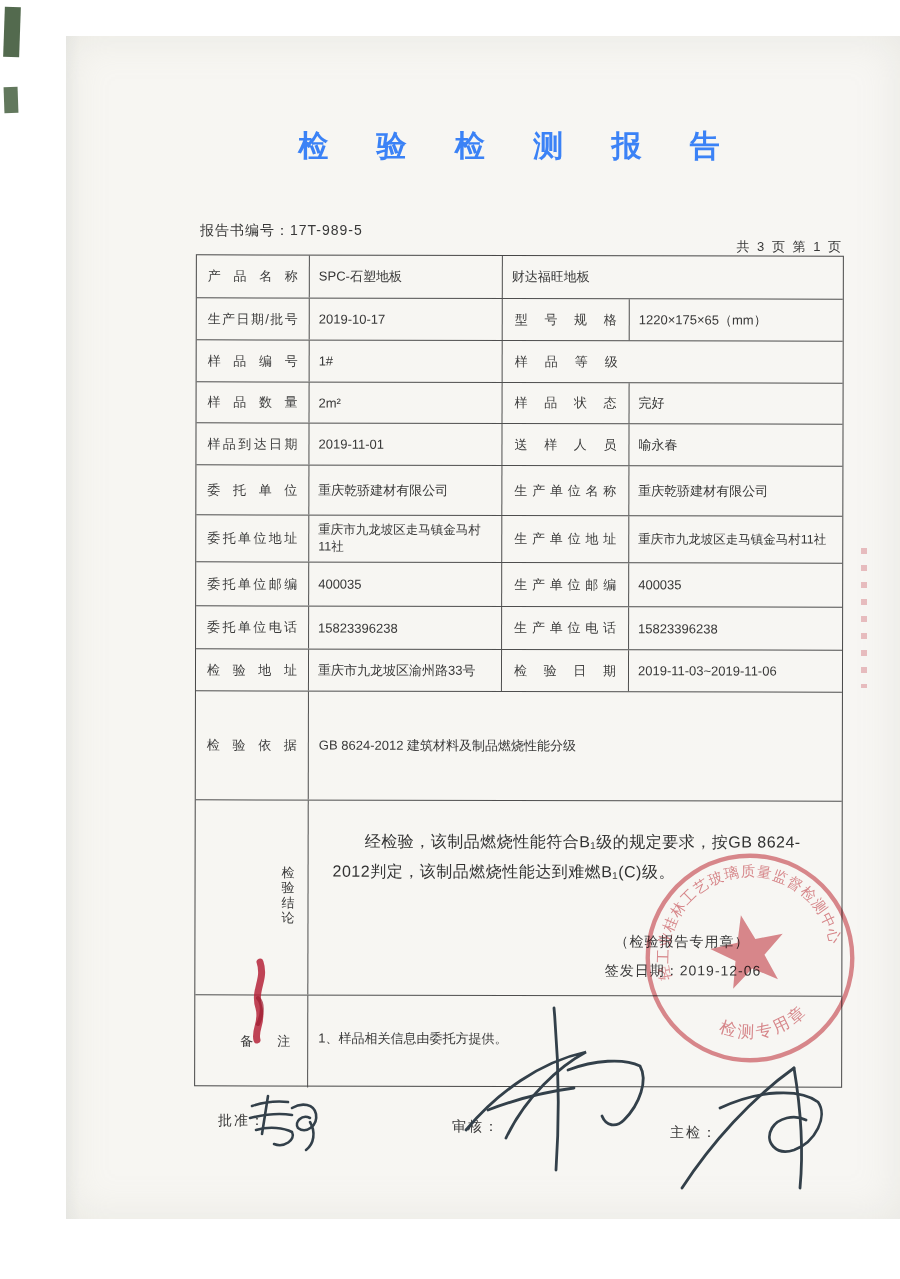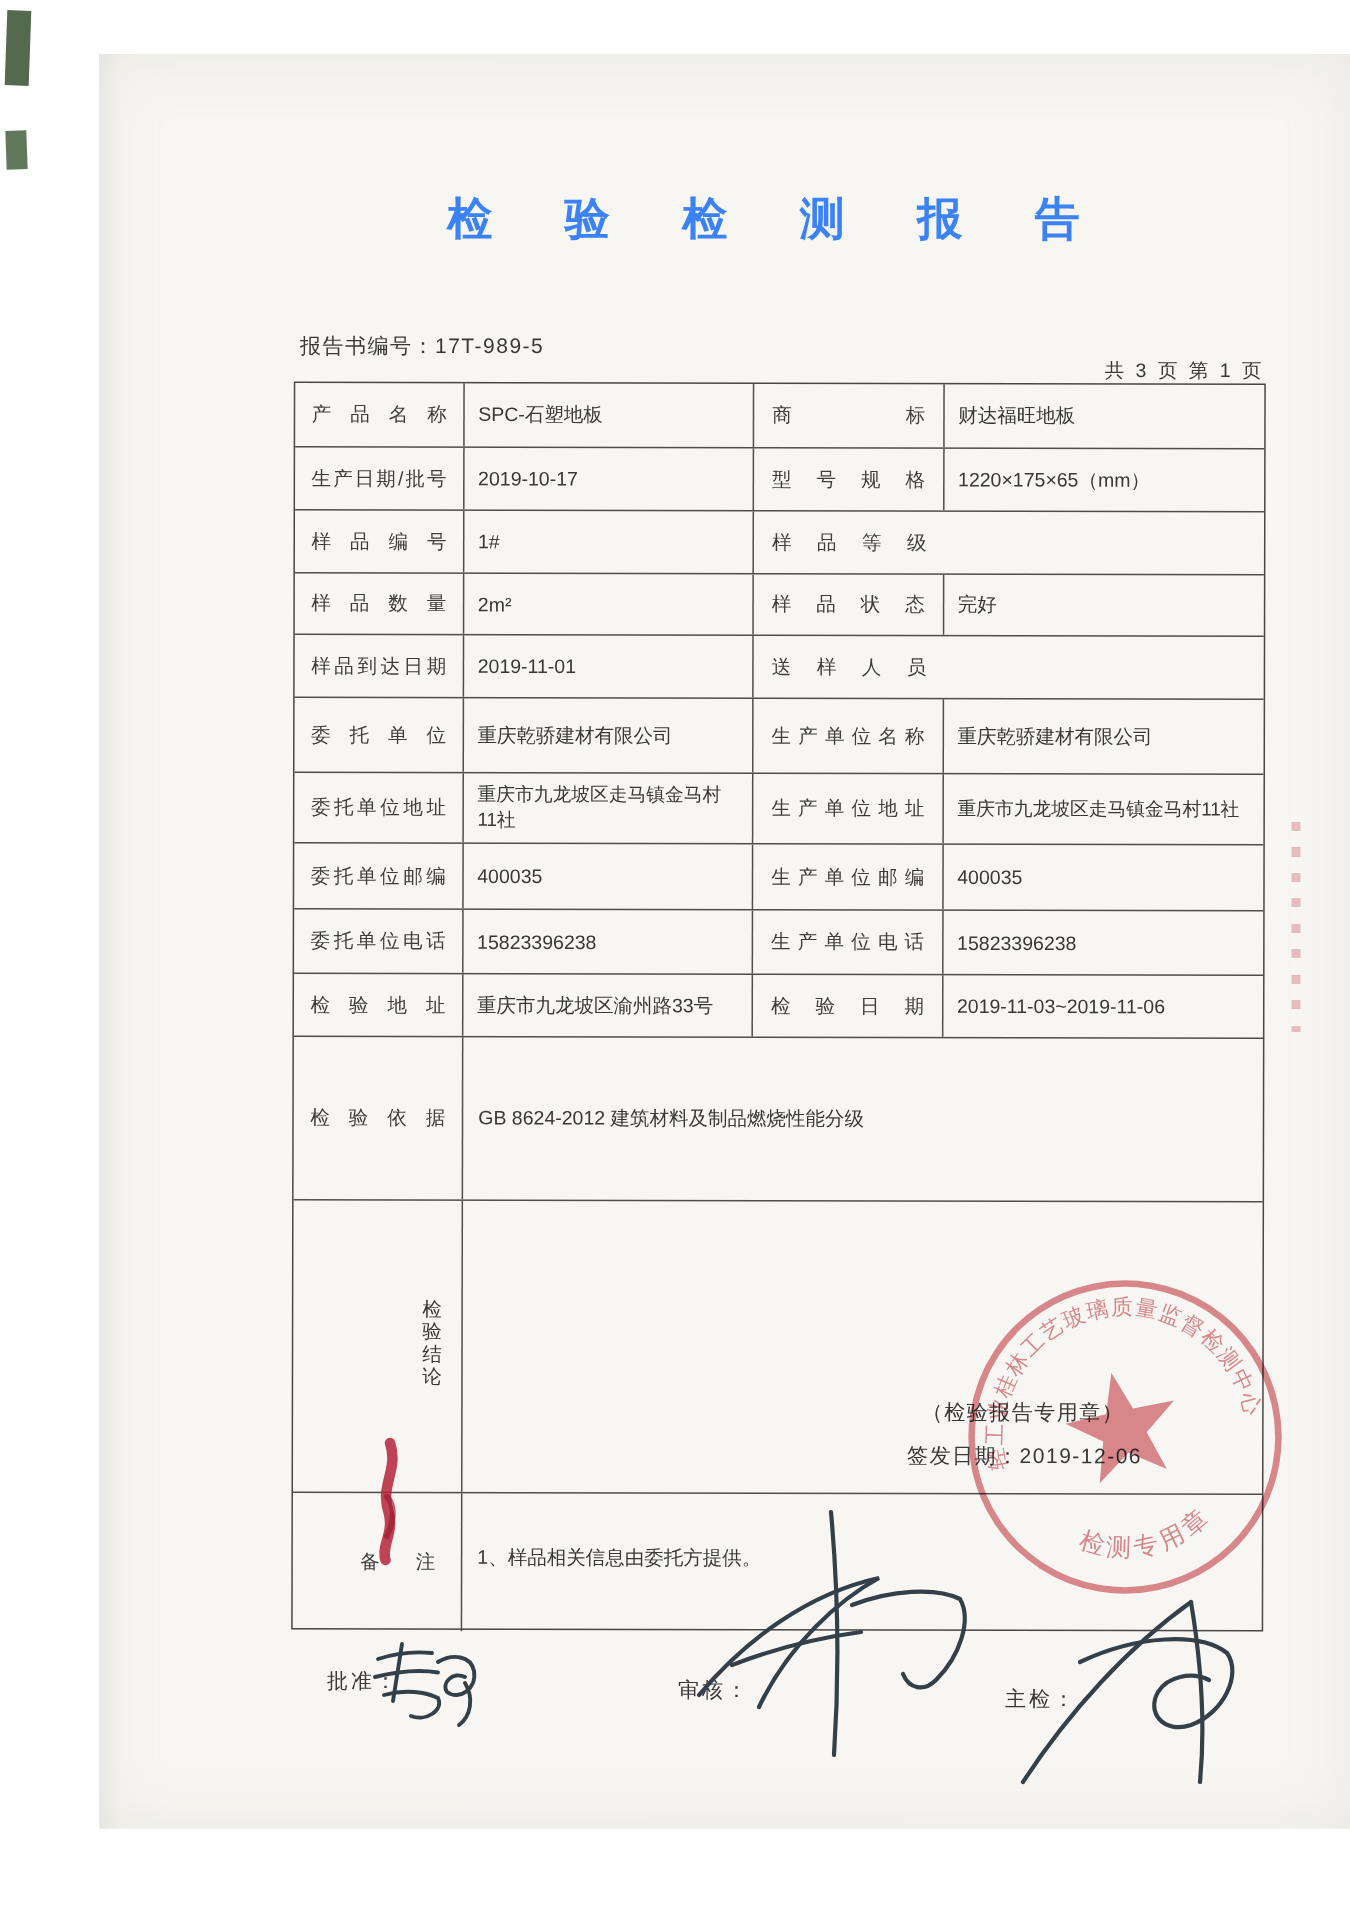--- a/index.html
+++ b/index.html
@@ -62,23 +62,20 @@
 
 <div class="pagination">共 3 页 第 1 页</div>
 
 <div class="tbl">
 
   <div class="tr r0">
     <div class="c1 lab">
         <span>产 品 名 称</span>
       </div>
     <div class="c2">SPC-石塑地板</div>
-    <div class="c3 lab">
-        <span>商 标</span>
-      </div>
     <div class="c4">财达福旺地板</div>
   </div>
   <div class="tr r1">
     <div class="c1 lab">
         <span>生产日期/批号</span>
       </div>
     <div class="c2">2019-10-17</div>
     <div class="c3 lab">
         <span>型 号 规 格</span>
       </div>
@@ -104,20 +101,21 @@
     <div class="c4">完好</div>
   </div>
   <div class="tr r4">
     <div class="c1 lab">
         <span>样品到达日期</span>
       </div>
     <div class="c2">2019-11-01</div>
     <div class="c3 lab">
         <span>送 样 人 员</span>
       </div>
+    <div class="c4">喻永春</div>
   </div>
   <div class="tr r5">
     <div class="c1 lab">
         <span>委 托 单 位</span>
       </div>
     <div class="c2">重庆乾骄建材有限公司</div>
     <div class="c3 lab">
         <span>生产单位名称</span>
       </div>
     <div class="c4">重庆乾骄建材有限公司</div>
@@ -168,20 +166,21 @@
         <span>检 验 依 据</span>
       </div>
     <div class="cm">GB 8624-2012 建筑材料及制品燃烧性能分级</div>
   </div>
 
   <div class="tr rconcl">
     <div class="c1 v-label">
         <span>检验结论</span>
       </div>
     <div class="cm concl-cell">
+      <p class="concl-text">经检验，该制品燃烧性能符合B₁级的规定要求，按GB 8624-2012判定，该制品燃烧性能达到难燃B₁(C)级。</p>
       <div class="seal-note">（检验报告专用章）</div>
       <div class="issue-line">
         <span>签发日期：</span><span>2019-12-06</span>
       </div>
     </div>
   </div>
 
   <div class="tr rremark">
     <div class="c1 lab" style="align-items:center;">
         <span style="text-align-last:justify;padding:0 6px;box-sizing:border-box;margin-left:28px;">备 注</span>

